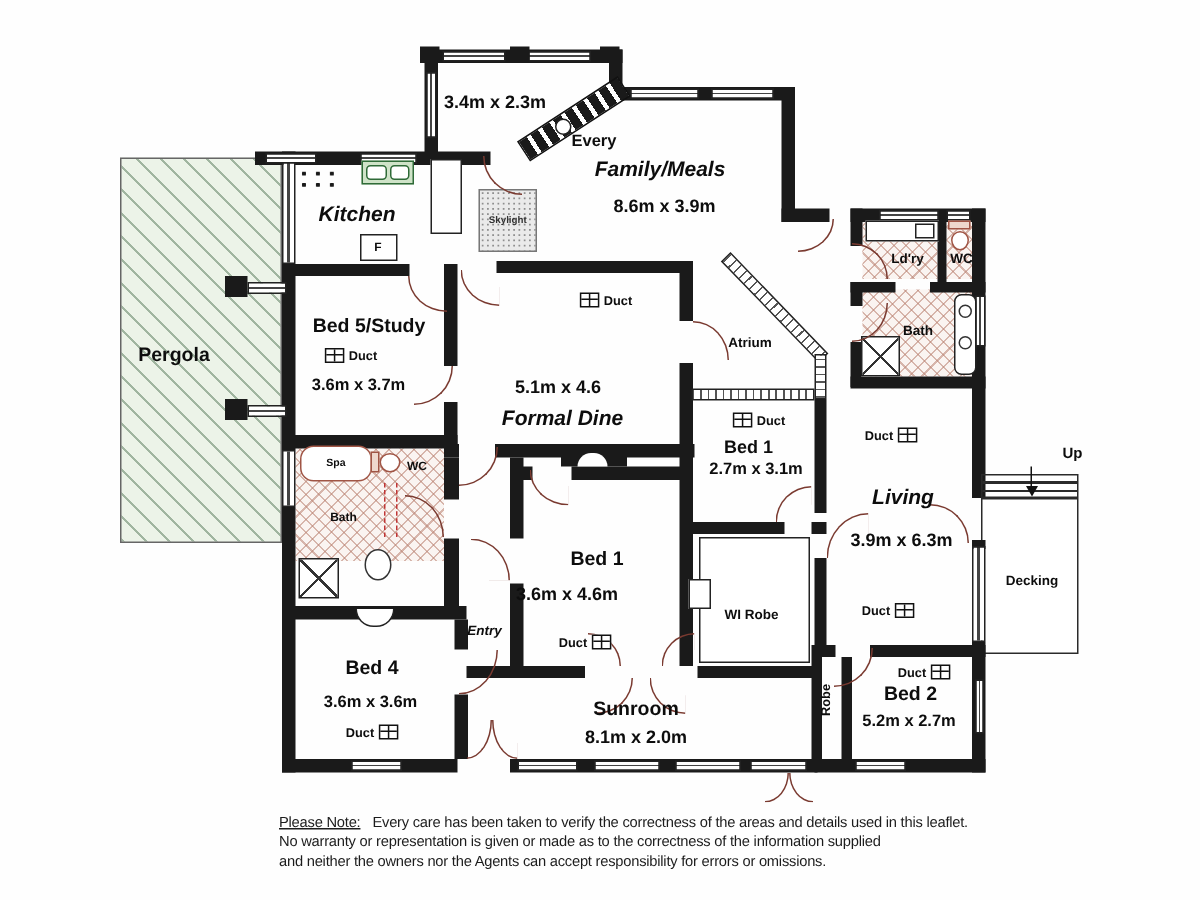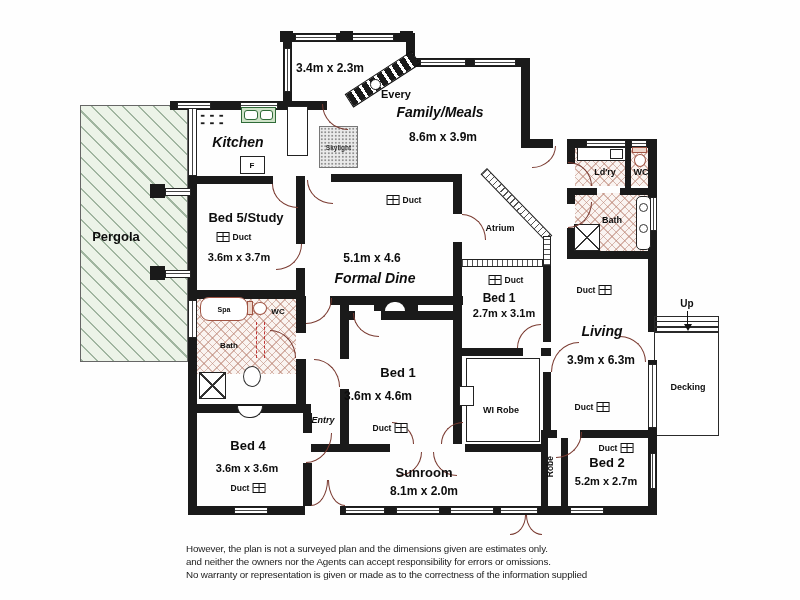--- a/index.html
+++ b/index.html
@@ -145,21 +145,21 @@
   <span class="lbl s14" style="left:375px;top:234px;margin-top:44px;">Formal Dine</span>
   <span class="lbl s12" style="left:372px;top:258px;">5.1m x 4.6</span>
   <span class="lbl s9" style="left:500px;top:228px;">Atrium</span>
   <span class="lbl s12" style="left:499px;top:298px;">Bed 1</span>
   <span class="lbl s11" style="left:494px;top:313px;padding-left:20px;">2.7m x 3.1m</span>
   <span class="lbl s9" style="left:605px;top:172px;">Ld'ry</span>
   <span class="lbl s9" style="left:641px;top:172px;">WC</span>
   <span class="lbl s9" style="left:612px;top:220px;">Bath</span>
   <span class="lbl s14" style="left:602px;top:331px;">Living</span>
   <span class="lbl s12" style="left:601px;top:360px;">3.9m x 6.3m</span>
-  <span class="lbl s10" style="left:687px;top:303px;">Up</span>
+  <span class="lbl s10" style="left:715px;top:303px;">Up</span>
   <span class="lbl s9" style="left:688px;top:387px;">Decking</span>
   <span class="lbl s13" style="left:398px;top:372px;">Bed 1</span>
   <span class="lbl s12" style="left:378px;top:396px;text-align:center;">3.6m x 4.6m</span>
   <span class="lbl s9 wrap" style="left:501px;top:410px;">WI Robe</span>
   <span class="lbl s7" style="left:224px;top:309px;">Spa</span>
   <span class="lbl s8" style="left:278px;top:311px;">WC</span>
   <span class="lbl s8" style="left:229px;top:345px;">Bath</span>
   <span class="lbl s9" style="left:323px;top:420px;font-style:italic;">Entry</span>
   <span class="lbl s13" style="left:248px;top:445px;">Bed 4</span>
   <span class="lbl s11" style="left:247px;top:468px;">3.6m x 3.6m</span>
@@ -197,23 +197,23 @@
   <span class="duct" style="left:390px;top:428px;">
       <span class="dlab">Duct</span>
       <span class="duct-icon"></span>
     </span>
   <span class="duct" style="left:248px;top:488px;">
       <span class="dlab">Duct</span>
       <span class="duct-icon"></span>
     </span>
 
   <div class="note">
-    <div>However, the plan is not a surveyed plan and the dimensions given are estimates only.</div>
+    <div><span class="hd">Please Note:</span><span>Every care has been taken to verify the correctness of the areas and details used in this leaflet.</span></div>
+    <div>No warranty or representation is given or made as to the correctness of the information supplied</div>
     <div>and neither the owners nor the Agents can accept responsibility for errors or omissions.</div>
-    <div>No warranty or representation is given or made as to the correctness of the information supplied</div>
   </div>
 <div class="cross" style="left: 575px; top: 148px; width: 50px; height: 38px;"></div>
     <div class="cross" style="left: 631px; top: 148px; width: 17px; height: 38px;"></div>
     <div class="cross" style="left: 575px; top: 193px; width: 74px; height: 58px;"></div>
     <div class="cross" style="left: 197px; top: 299px; width: 99px; height: 75px;"></div>
     <div class="wall" style="left: 283px; top: 33px; width: 132px; height: 9px;"></div>
     <div class="wall" style="left: 283px; top: 33px; width: 9px; height: 77px;"></div>
     <div class="wall" style="left: 406px; top: 33px; width: 9px; height: 30px;"></div>
     <div class="wall" style="left: 170px; top: 101px; width: 157px; height: 9px;"></div>
     <div class="wall" style="left: 408px; top: 58px; width: 122px; height: 9px;"></div>

